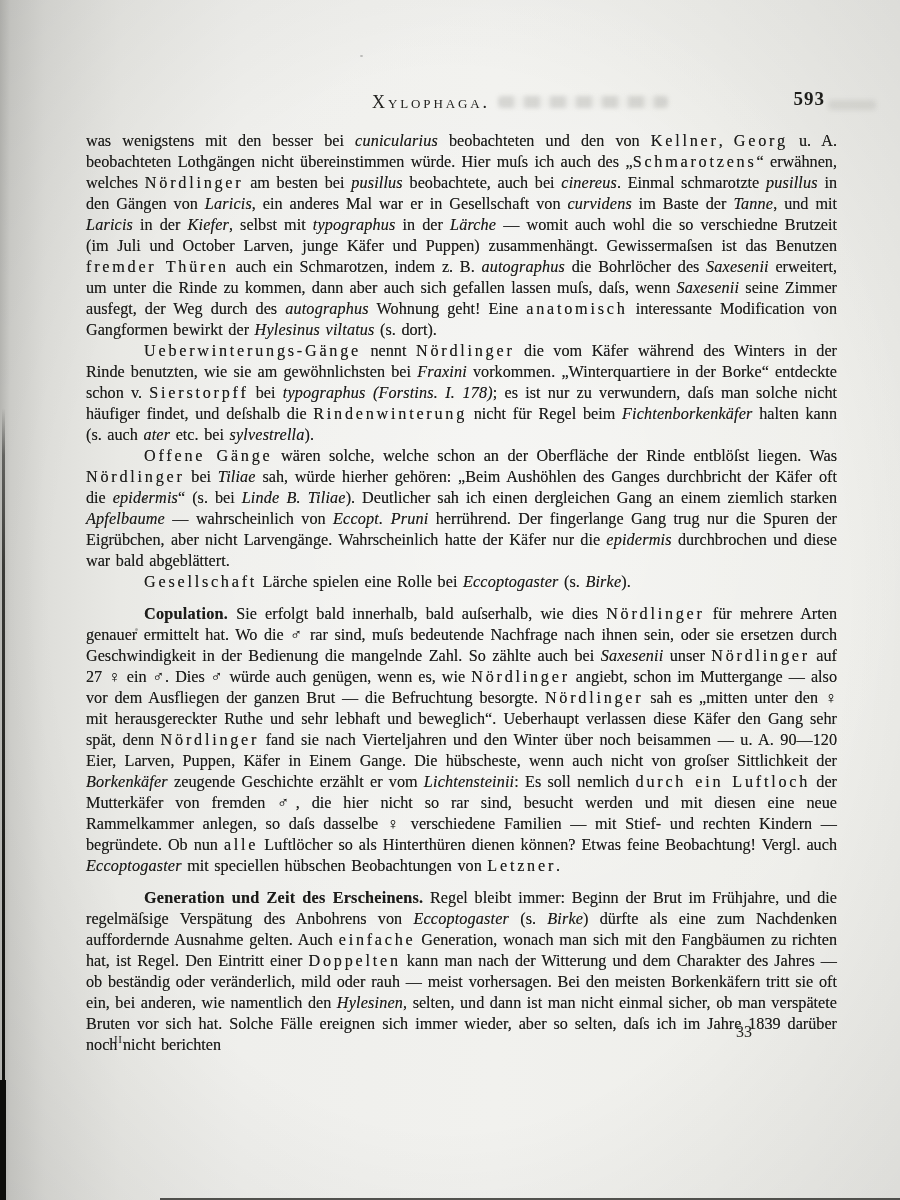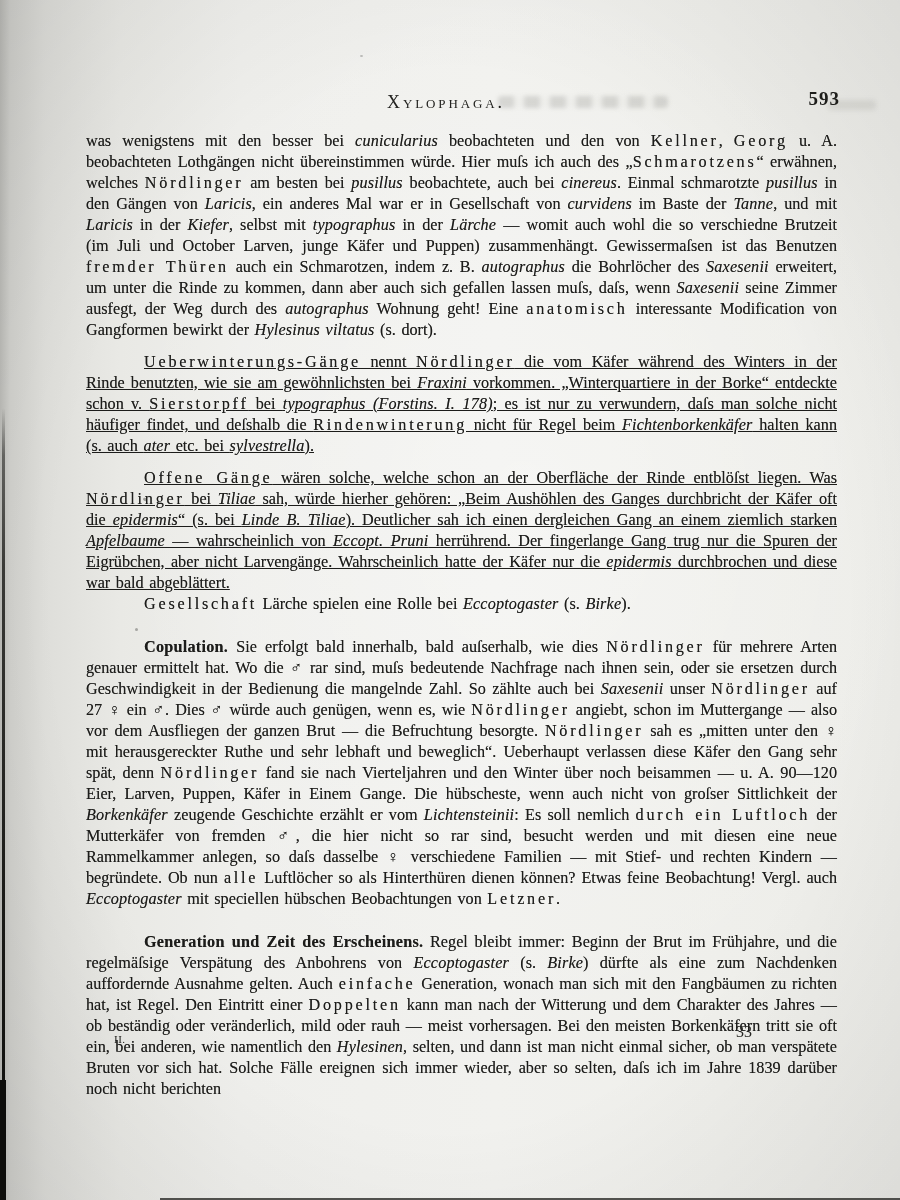--- a/index.html
+++ b/index.html
@@ -52,42 +52,42 @@
     background: rgba(90,90,84,0.12); filter: blur(2.5px); border-radius: 4px;
   }
   .speck-a { position: absolute; left: 143px; top: 498px; width: 4px; height: 3px;
     background: rgba(40,40,36,0.4); border-radius: 50% 40% 60% 50%; transform: rotate(25deg); }
   .speck-b { position: absolute; left: 135px; top: 628px; width: 3px; height: 3px;
     background: rgba(40,40,36,0.35); border-radius: 50%; }
   .speck-c { position: absolute; left: 360px; top: 55px; width: 3px; height: 2px;
     background: rgba(60,60,55,0.3); border-radius: 50%; }
   
   .running-head {
-    position: absolute; left: 100px; top: 92px; width: 752px; height: 26px;
+    position: absolute; left: 85px; top: 92px; width: 752px; height: 26px;
   }
   .head-title {
     position: absolute; left: 0; right: 60px; text-align: center;
     font-variant: small-caps; font-size: 18px; letter-spacing: 0.16em;
     color: #22221f;
   }
   .page-number {
     position: absolute; right: 12px; top: -4px;
     font-size: 19px; font-weight: bold; letter-spacing: 1px; color: #1e1e1b;
   }
   
   .text-block {
     position: absolute; left: 86px; top: 131px; width: 751px;
     font-size: 16.2px; line-height: 21px; text-align: justify;
     color: #1c1c1a; word-spacing: 1.5px;
     text-shadow: 0 0 0.35px rgba(20,20,18,0.55);
   }
   .para { margin: 0; text-indent: 58px; }
   .para.no-indent { text-indent: 0; }
-  .gap-sm { margin-top: 11px; text-decoration: underline; }
-  .gap-md { margin-top: 22px; }
+  .gap-sm { margin-top: 0; }
+  .gap-md { margin-top: 11px; }
   .run-i { font-style: italic; letter-spacing: 0.01em; }
   .run-sp { letter-spacing: 0.17em; }
   .run-b { font-weight: bold; letter-spacing: 0.015em; }
   
   .volume-mark {
     position: absolute; left: 114px; top: 1033px;
     font-size: 11px; color: #1d1d1a; letter-spacing: 0.5px;
   }
   .signature-mark {
     position: absolute; left: 736px; top: 1023px;

